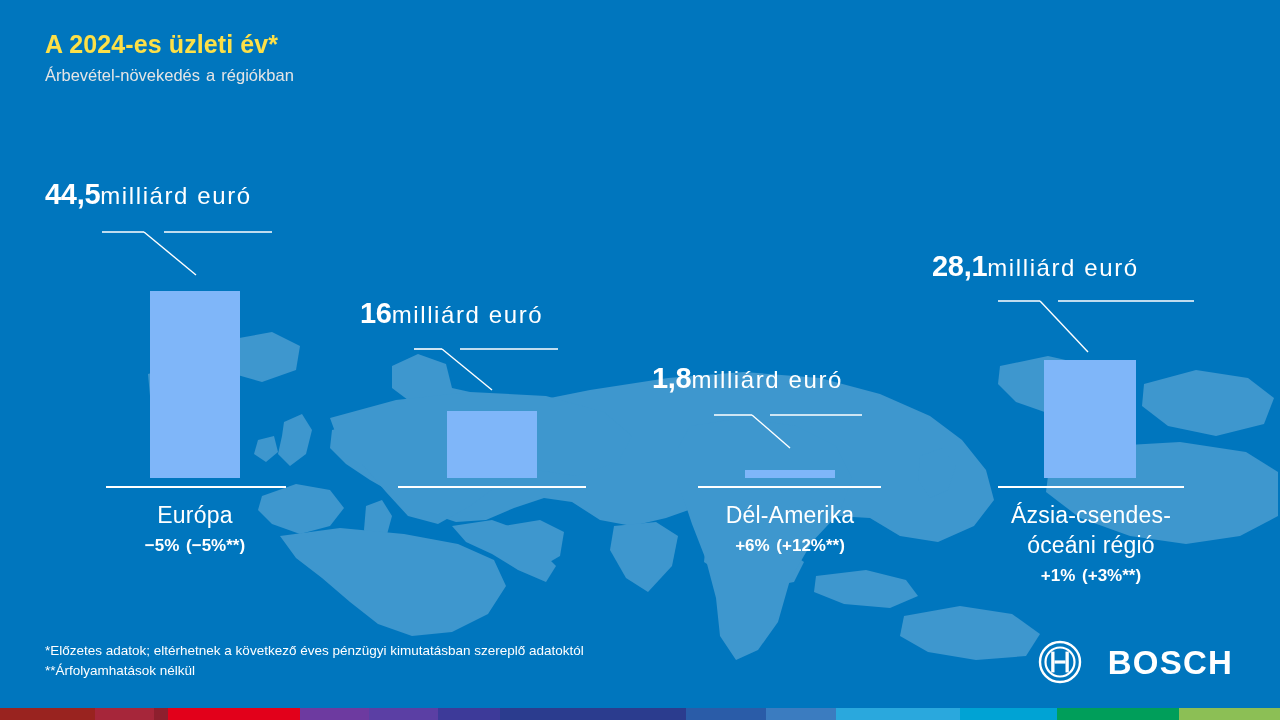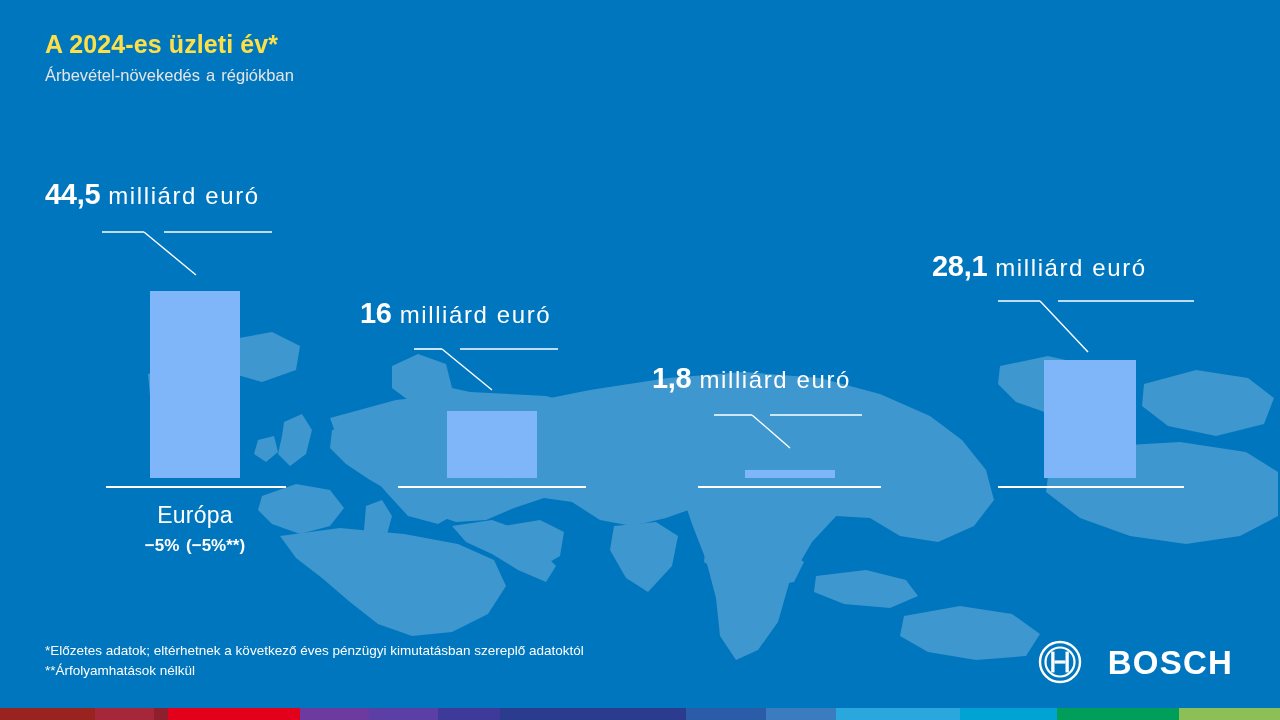--- a/index.html
+++ b/index.html
@@ -65,21 +65,20 @@
   }
   .callout .value {
     font-size: 29px;
     font-weight: bold;
     letter-spacing: -0.3px;
   }
   .callout .unit {
     font-size: 24px;
     font-weight: normal;
     letter-spacing: 1.6px;
-    margin-left: 8px;
   }
 
   
   .leader {
     position: absolute;
     pointer-events: none;
     overflow: visible;
   }
 
   
@@ -251,31 +250,40 @@
   <div class="callout" style="left:652px; top:362px;">
     <span class="value">1,8</span><span class="unit">milliárd euró</span>
   </div>
   <svg class="leader" style="left:712px; top:408px; width:170px; height:55px;" aria-hidden="true">
     <line x1="2" y1="7" x2="40" y2="7" stroke="#ffffff" stroke-width="1.6"></line>
     <line x1="58" y1="7" x2="150" y2="7" stroke="#ffffff" stroke-width="1.6"></line>
     <line x1="40" y1="7" x2="78" y2="40" stroke="#ffffff" stroke-width="1.4"></line>
   </svg>
   <div class="bar" style="left:745px; top:470px; width:90px; height:8px;"></div>
   <div class="baseline" style="left:698px; top:486px; width:183px;"></div>
+  <div class="region" style="left:670px; top:500px; width:240px;">
+    <div class="name">Dél-Amerika</div>
+    <div class="pct">+6% (+12%**)</div>
+  </div>
 
   <div class="callout" style="left:932px; top:250px;">
     <span class="value">28,1</span><span class="unit">milliárd euró</span>
   </div>
   <svg class="leader" style="left:996px; top:294px; width:210px; height:65px;" aria-hidden="true">
     <line x1="2" y1="7" x2="44" y2="7" stroke="#ffffff" stroke-width="1.6"></line>
     <line x1="62" y1="7" x2="198" y2="7" stroke="#ffffff" stroke-width="1.6"></line>
     <line x1="44" y1="7" x2="92" y2="58" stroke="#ffffff" stroke-width="1.4"></line>
   </svg>
   <div class="bar" style="left:1044px; top:360px; width:92px; height:118px;"></div>
   <div class="baseline" style="left:998px; top:486px; width:186px;"></div>
+  <div class="region" style="left:971px; top:500px; width:240px;">
+    <div class="name">Ázsia-csendes-</div>
+    <div class="name">óceáni régió</div>
+    <div class="pct">+1% (+3%**)</div>
+  </div>
 
   <div id="footnotes">
     <div>*Előzetes adatok; eltérhetnek a következő éves pénzügyi kimutatásban szereplő adatoktól</div>
     <div>**Árfolyamhatások nélkül</div>
   </div>
 
   <div id="bosch-logo">
     <svg width="44" height="44" viewBox="0 0 44 44" aria-hidden="true">
       <circle cx="22" cy="22" r="20" fill="none" stroke="#ffffff" stroke-width="2.4"></circle>
       <circle cx="22" cy="22" r="14.5" fill="none" stroke="#ffffff" stroke-width="2.2"></circle>

